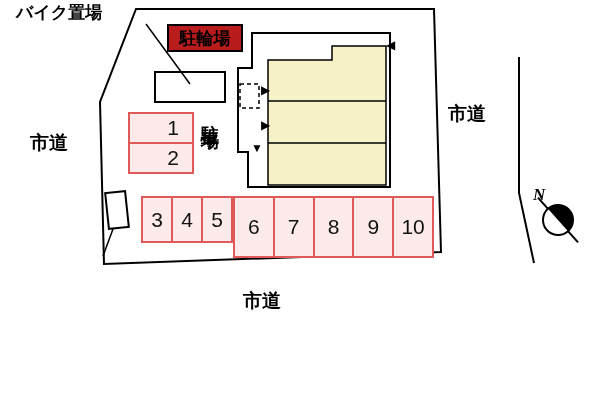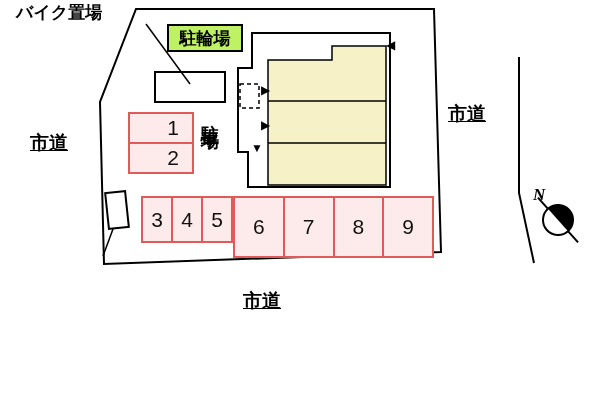--- a/index.html
+++ b/index.html
@@ -3,25 +3,25 @@
 <meta charset="utf-8">
 <style>
   * { margin:0; padding:0; box-sizing:border-box; }
   html,body { background:#ffffff; }
   .stage {
     position:relative; width:600px; height:324px; background:#ffffff;
     font-family:"Liberation Sans","DejaVu Sans",sans-serif; overflow:hidden; color:#000;
   }
   .stage > svg { position:absolute; left:0; top:0; }
   .lbl { position:absolute; font-weight:bold; white-space:nowrap; line-height:1; }
-  .lbl-road { font-size:19px;text-decoration:underline; }
+  .lbl-road { font-size:19px; }
   .lbl-small { font-size:17px; }
   .lbl-vert { writing-mode:vertical-rl; text-orientation:upright; letter-spacing:4px; font-size:18px; }
   .boxed {
-    position:absolute; border:2px solid #000; background:#bef264;
+    position:absolute; border:2px solid #000; background:#b91c1c;
     display:flex; align-items:center; justify-content:center;
     font-weight:bold; font-size:17px;
   }
   .pk {
     position:absolute; background:#fcebea; border:2px solid #e05a5a; display:flex;
   }
   .pk .cell {
     flex:1; display:flex; align-items:center; justify-content:center;
     font-size:21px; color:#111;
   }
@@ -95,15 +95,16 @@
     <div class="cell">3</div>
     <div class="cell">4</div>
     <div class="cell">5</div>
   </div>
 
   <div class="pk pk-row" style="left:233px; top:196px; width:201px; height:62px;">
     <div class="cell">6</div>
     <div class="cell">7</div>
     <div class="cell">8</div>
     <div class="cell">9</div>
+    <div class="cell">10</div>
   </div>
 
 </div>
 
 </body></html>

